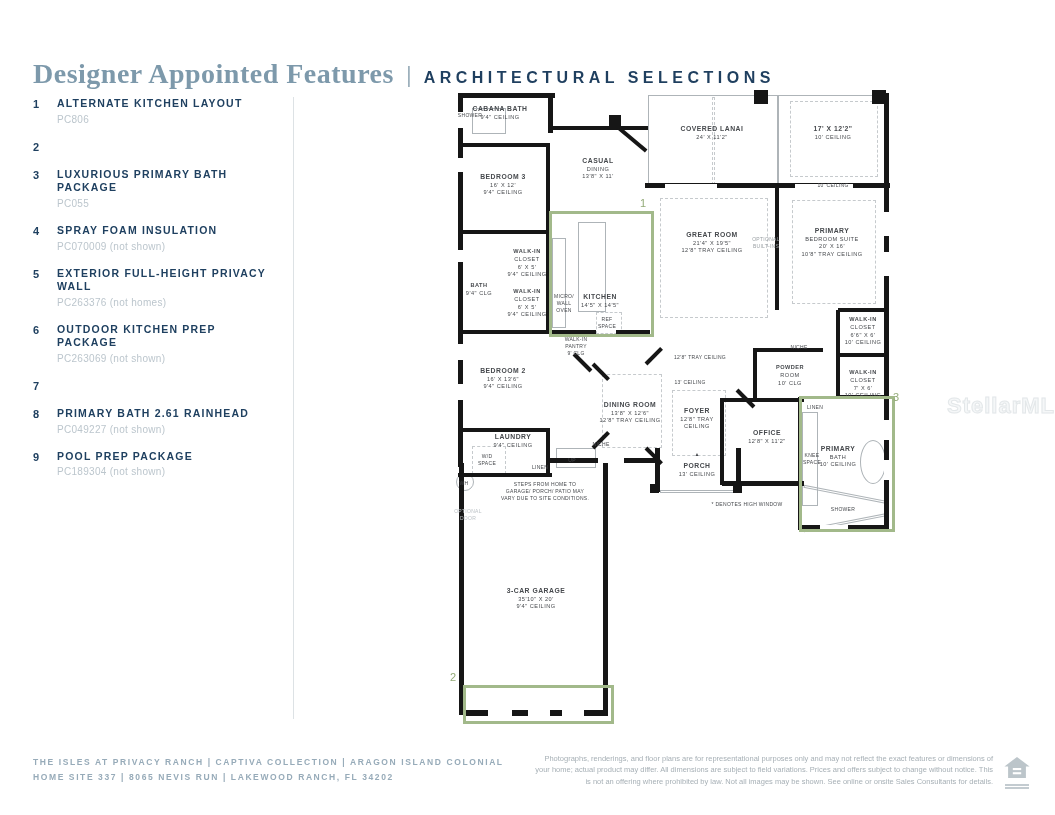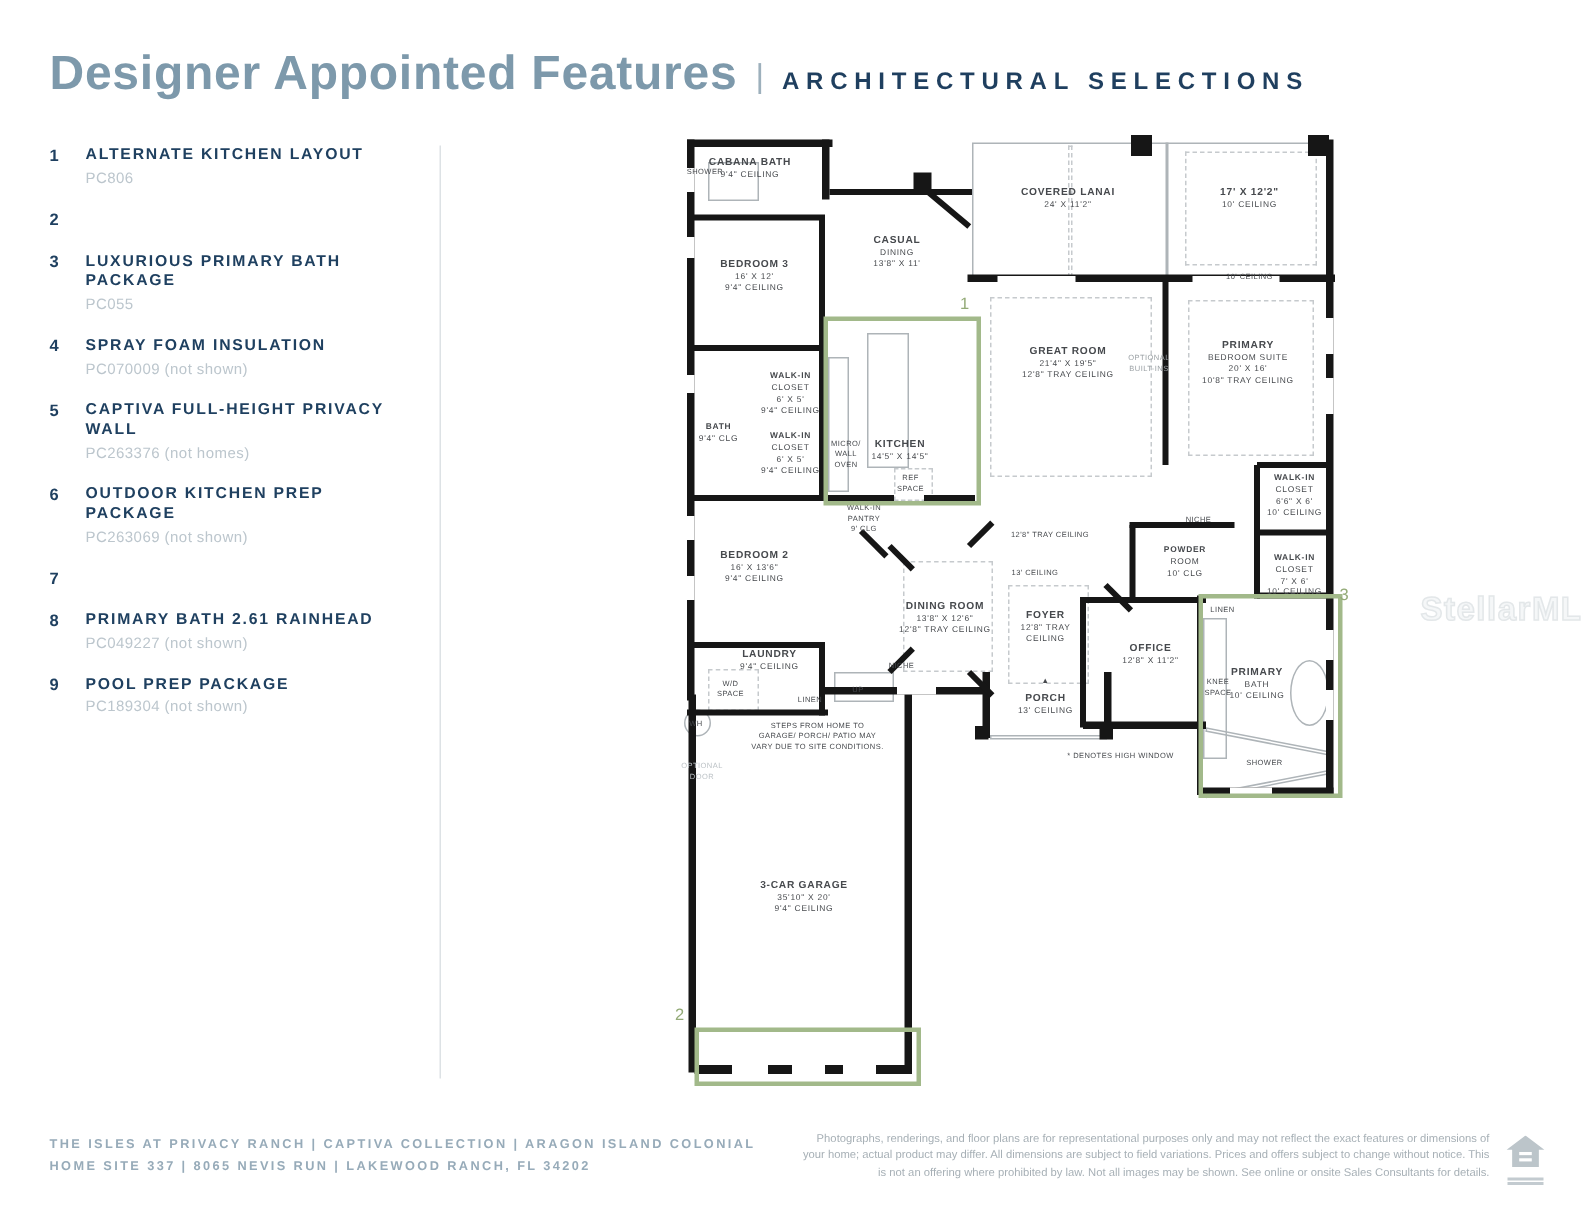--- a/index.html
+++ b/index.html
@@ -1,22 +1,22 @@
 <!DOCTYPE html>
 <html><head>
 <meta charset="utf-8">
 <style>
   html,body{margin:0;padding:0;background:#fff;}
   #page{position:relative;width:1055px;height:815px;background:#ffffff;overflow:hidden;
         font-family:"Liberation Sans",sans-serif;}
   
   #header{position:absolute;left:33px;top:30px;}
   .title-row{display:flex;align-items:baseline;}
-  .title-serif{font-family:Liberation Sans, sans-serif;font-size:32px;font-weight:600;
-               color:#7d99ab;letter-spacing:.5px;}
+  .title-serif{font-family:Liberation Serif, serif;font-size:28px;font-weight:600;
+               color:#7d99ab;letter-spacing:.5px;margin-top:28px;}
   .title-sep{color:#9db0bc;font-size:22px;margin:0 12px;font-weight:300;position:relative;top:-1px;}
   .title-caps{font-size:16px;font-weight:600;color:#1f3f5f;letter-spacing:4.5px;}
   .subtitle{margin-top:7px;font-size:10.5px;color:#92a6b3;letter-spacing:.2px;}
   
   #features{position:absolute;left:33px;top:97px;width:252px;}
   .feat{display:flex;margin-bottom:15px;}
   .feat-num{width:15px;flex:0 0 15px;margin-right:9px;font-size:11px;font-weight:700;color:#1f4060;padding-top:1px;}
   .feat-title{font-size:10.5px;font-weight:700;color:#1f4060;letter-spacing:1.2px;line-height:1.3;width:214px;}
   .feat-code{font-size:10px;color:#bcc6cd;margin-top:3px;letter-spacing:.3px;}
   #vrule{position:absolute;left:293px;top:97px;width:1px;height:622px;background:#dde2e5;}
@@ -81,21 +81,21 @@
       <div class="feat">
         <div class="feat-num">4</div>
         <div>
           <div class="feat-title">SPRAY FOAM INSULATION</div>
           <div class="feat-code">PC070009 (not shown)</div>
         </div>
       </div>
       <div class="feat">
         <div class="feat-num">5</div>
         <div>
-          <div class="feat-title">CAPTIVA FULL-HEIGHT PRIVACY WALL</div>
+          <div class="feat-title">EXTERIOR FULL-HEIGHT PRIVACY WALL</div>
           <div class="feat-code">PC263376 (not homes)</div>
         </div>
       </div>
       <div class="feat">
         <div class="feat-num">6</div>
         <div>
           <div class="feat-title">OUTDOOR KITCHEN PREP PACKAGE</div>
           <div class="feat-code">PC263069 (not shown)</div>
         </div>
       </div>

